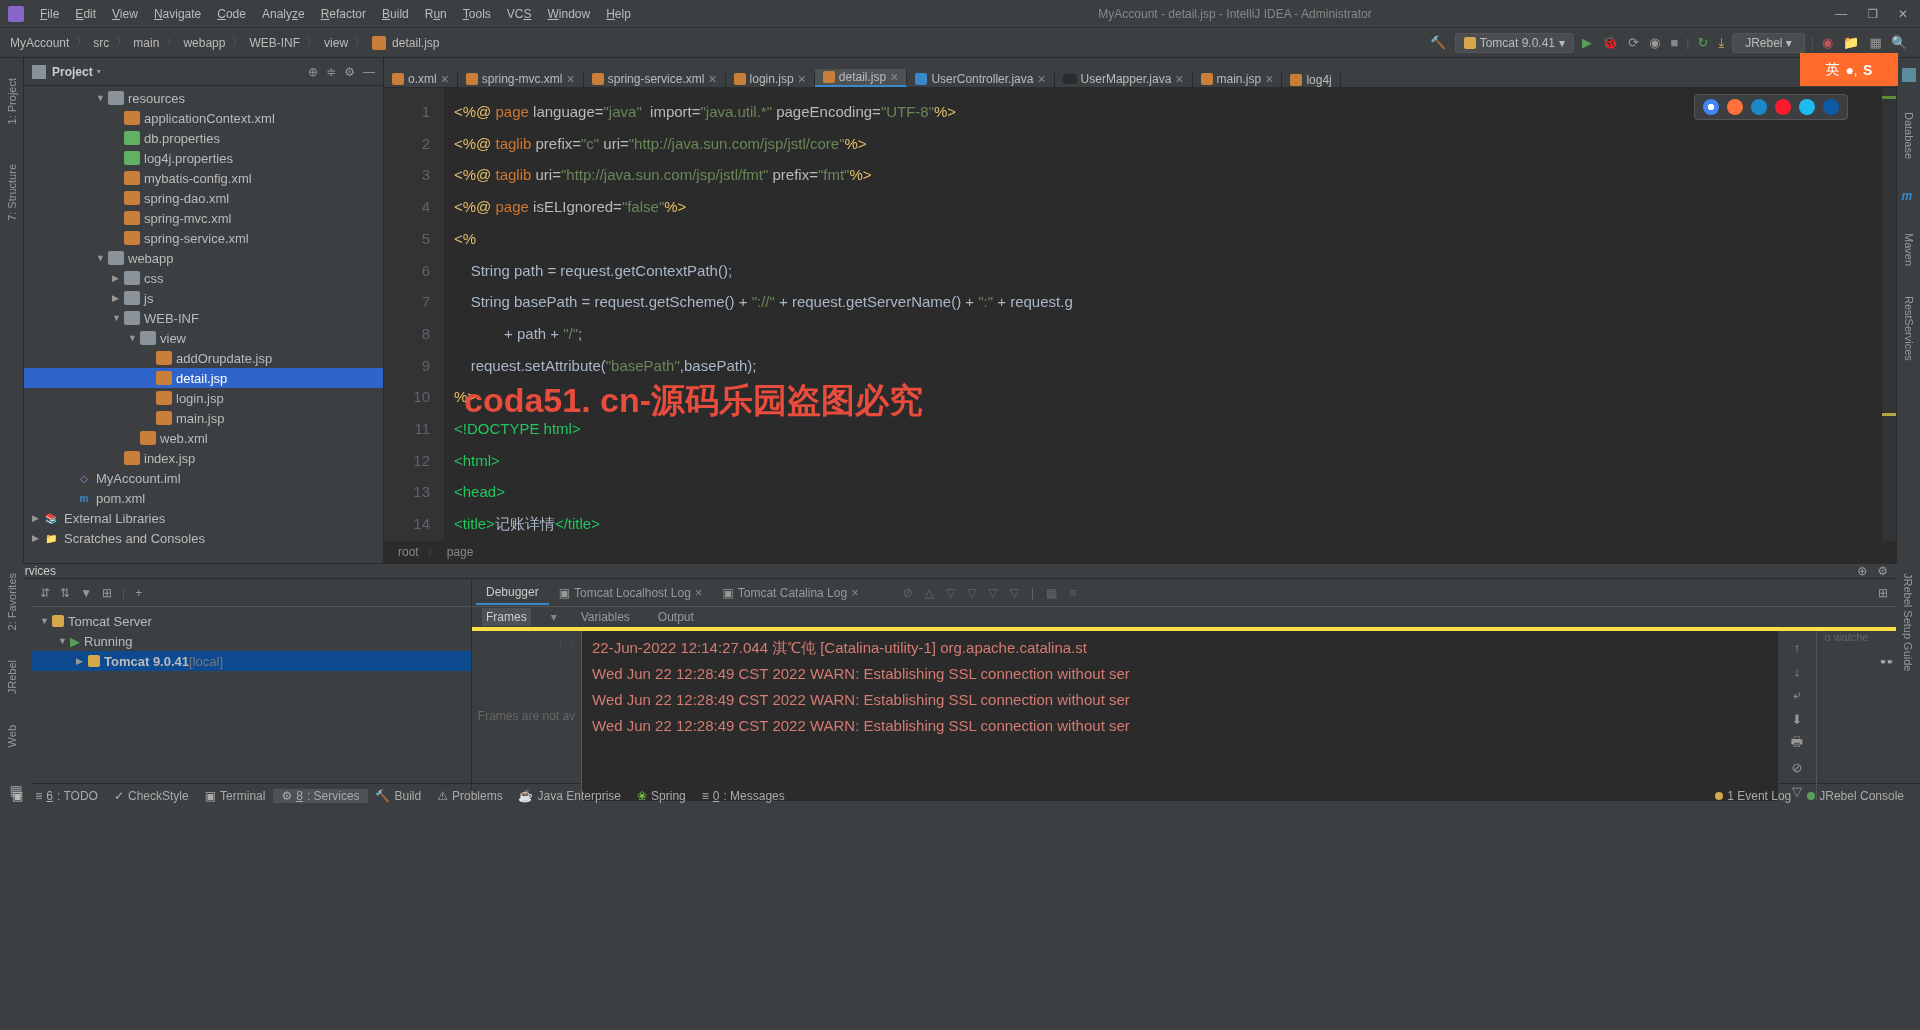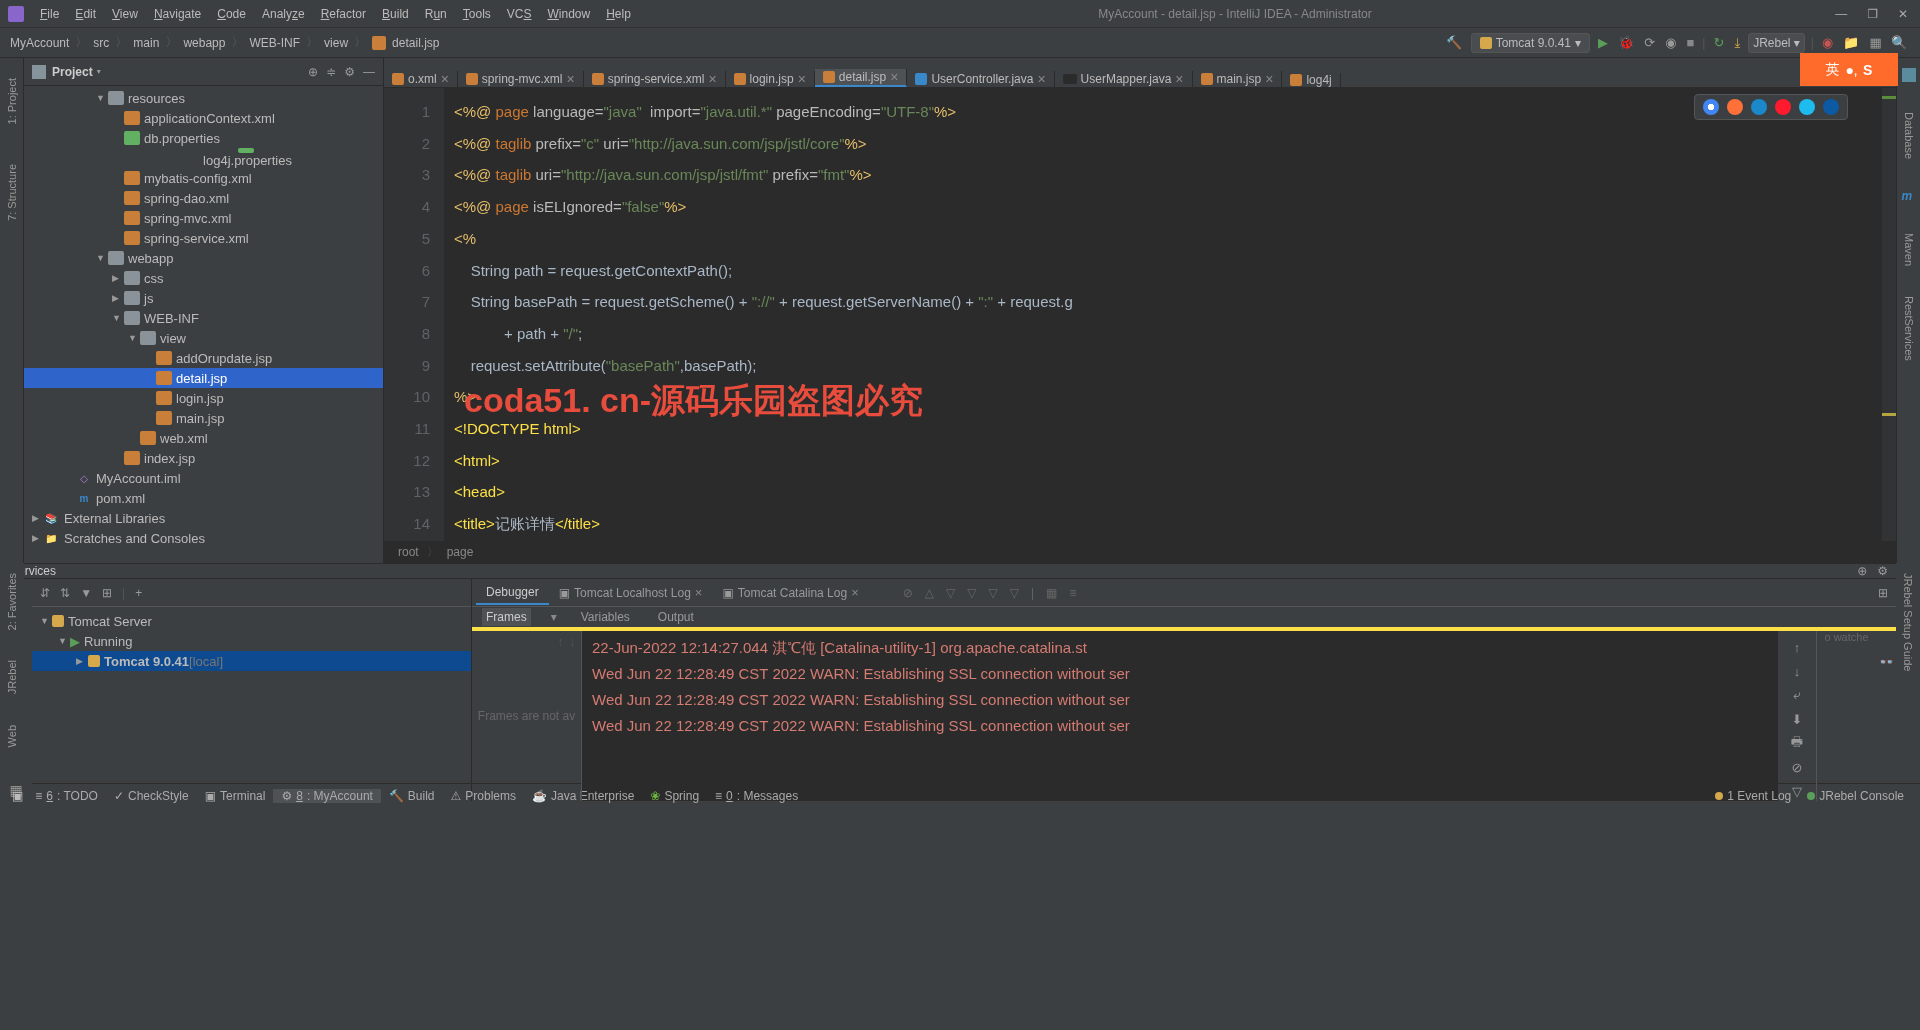--- a/index.html
+++ b/index.html
@@ -19,21 +19,21 @@
 .breadcrumb span { color: #bbb; }
 .breadcrumb .sep { color: #666; margin: 0 2px; }
 .breadcrumb .icon-sq { width: 14px; height: 14px; background: #c97f3a; border-radius: 2px; margin-right: 2px; }
 .nav-right { margin-left: auto; display: flex; align-items: center; gap: 6px; }
 .nav-right .hammer { color: #5a8c3e; font-size: 14px; }
 .run-config { background: #4a4d4f; border: 1px solid #555; padding: 2px 8px; border-radius: 3px; display: flex; align-items: center; gap: 4px; }
 .run-config .tomcat-icon { width: 12px; height: 12px; background: #d4a84b; border-radius: 2px; }
 .nav-right .play { color: #5a9e5a; }
 .nav-right .bug { color: #5a9e5a; }
 .nav-right .icon { cursor: pointer; padding: 0 2px; font-size: 13px; }
-.nav-right .jrebel-btn { background: #4a4d4f; border: 1px solid #555; padding: 2px 4px; border-radius: 3px; }
+.nav-right .jrebel-btn { background: #4a4d4f; border: 1px solid #555; padding: 2px 12px; border-radius: 3px; }
 
 .main-area { display: flex; height: 505px; }
 .left-gutter { width: 24px; background: #3c3f41; border-right: 1px solid #2b2b2b; display: flex; flex-direction: column; align-items: center; padding-top: 20px; gap: 40px; }
 .left-gutter .vtext { writing-mode: vertical-rl; transform: rotate(180deg); font-size: 11px; color: #999; cursor: pointer; }
 
 .project-panel { width: 360px; background: #3c3f41; border-right: 1px solid #2b2b2b; display: flex; flex-direction: column; }
 .project-header { height: 28px; display: flex; align-items: center; padding: 0 8px; border-bottom: 1px solid #2b2b2b; }
 .project-header .folder-icon { width: 14px; height: 14px; background: #87939a; margin-right: 6px; }
 .project-header .title { font-weight: bold; color: #ccc; }
 .project-header .dropdown-arrow { margin-left: 4px; font-size: 8px; color: #999; }
@@ -66,21 +66,21 @@
 .editor-tab .tab-icon.mapper { width: 14px; height: 10px; background: #2b2b2b; }
 .editor-tab .close { color: #888; font-size: 14px; }
 
 .editor-content { flex: 1; display: flex; position: relative; font-family: Consolas, 'Courier New', monospace; font-size: 15px; overflow: hidden; }
 .gutter { width: 60px; background: #313335; text-align: right; padding: 8px 14px 0 0; color: #606366; line-height: 31.7px; }
 .code { flex: 1; padding: 8px 0 0 10px; line-height: 31.7px; white-space: pre; position: relative; color: #a9b7c6; }
 .code .kw { color: #cc7832; }
 .code .str { color: #6a8759; }
 .code .attr { color: #bababa; }
 .code .tag { color: #e8bf6a; }
-.code .doc { color: #fde047; }
+.code .doc { color: #22c55e; }
 .code .txt { color: #a9b7c6; }
 .code .cjk { color: #a9b7c6; }
 
 .browser-icons { position: absolute; top: 36px; right: 48px; background: #3c3f41; border: 1px solid #555; border-radius: 4px; padding: 4px 8px; display: flex; gap: 8px; }
 .browser-icons .bi { width: 16px; height: 16px; border-radius: 50%; }
 .bi.chrome { background: radial-gradient(circle, #fff 30%, #4285f4 30%); }
 .bi.firefox { background: #ff7139; }
 .bi.safari { background: #1b88ca; }
 .bi.opera { background: #ff1b2d; }
 .bi.ie { background: #1ebbee; }
@@ -257,21 +257,21 @@
         <div class="tree-item" style="padding-left: 88px;">
           <span class="arrow"></span>
           <span class="ticon xml"></span>
           <span>applicationContext.xml</span>
         </div>
         <div class="tree-item" style="padding-left: 88px;">
           <span class="arrow"></span>
           <span class="ticon prop"></span>
           <span>db.properties</span>
         </div>
-        <div class="tree-item" style="padding-left: 88px; flex-direction: column;">
+        <div class="tree-item" style="padding-left: 88px;">
           <span class="arrow"></span>
           <span class="ticon prop"></span>
           <span>log4j.properties</span>
         </div>
         <div class="tree-item" style="padding-left: 88px;">
           <span class="arrow"></span>
           <span class="ticon xml"></span>
           <span>mybatis-config.xml</span>
         </div>
         <div class="tree-item" style="padding-left: 88px;">
@@ -620,21 +620,21 @@
       <span>✓</span>
       <span>CheckStyle</span>
     </div>
   <div class="sb-item">
       <span>▣</span>
       <span>Terminal</span>
     </div>
   <div class="sb-item active">
       <span>⚙</span>
       <span class="num">8</span>
-      <span>: MyAccount</span>
+      <span>: Services</span>
     </div>
   <div class="sb-item">
       <span>🔨</span>
       <span>Build</span>
     </div>
   <div class="sb-item">
       <span>⚠</span>
       <span>Problems</span>
     </div>
   <div class="sb-item">

